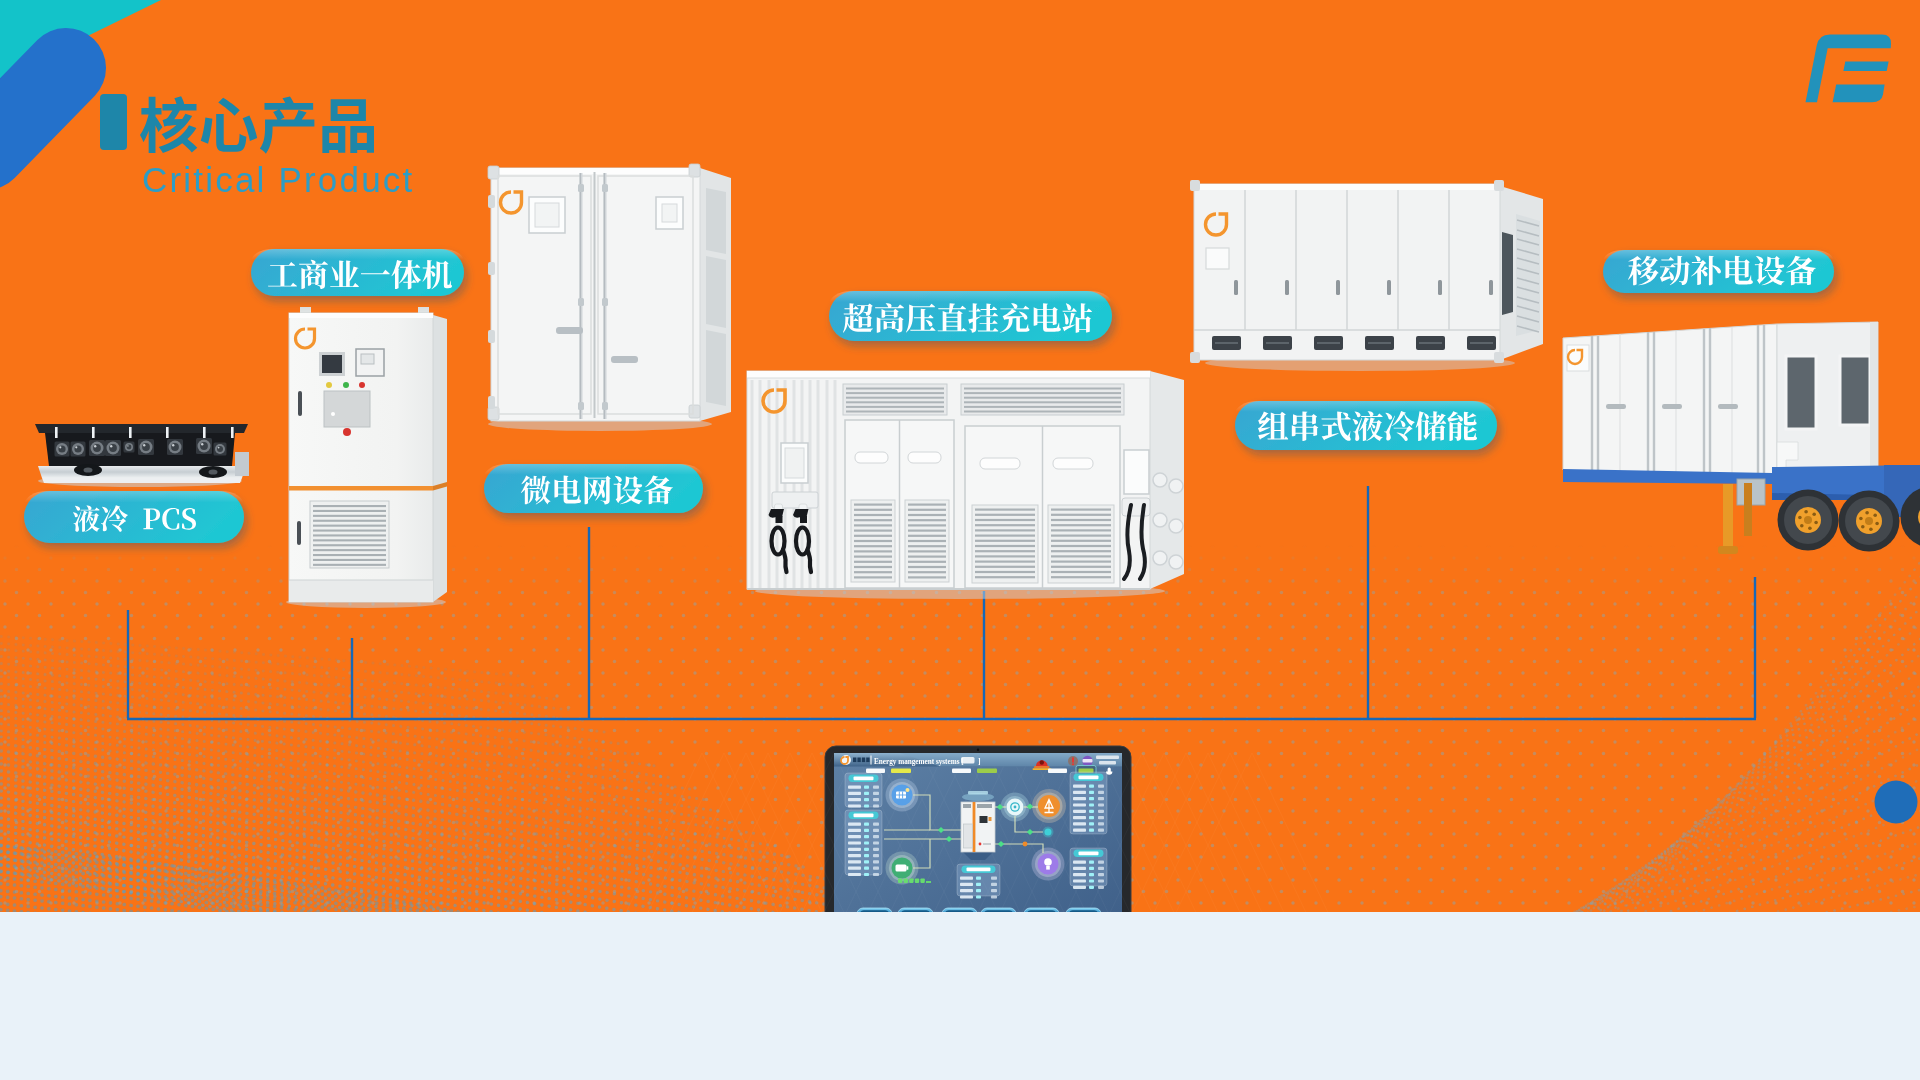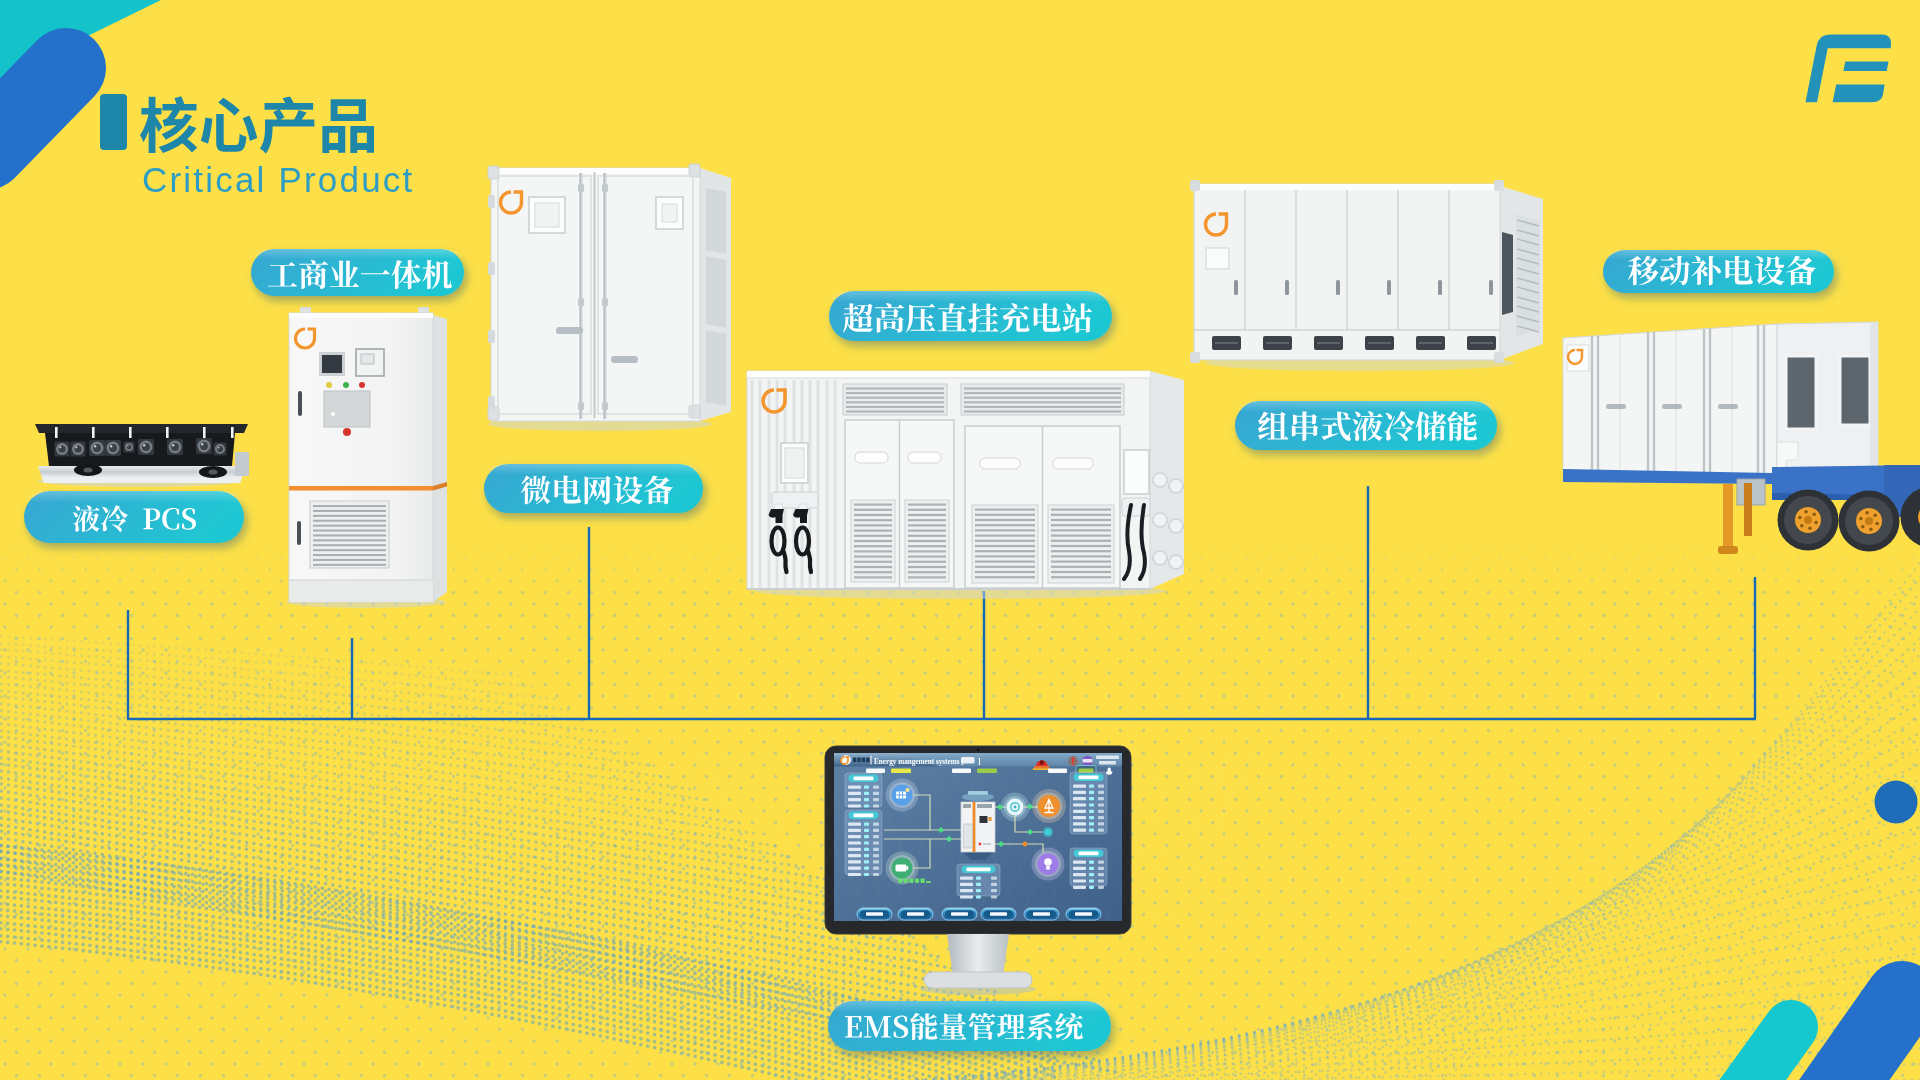--- a/index.html
+++ b/index.html
@@ -1,15 +1,15 @@
 <!DOCTYPE html>
 <html><head><meta charset="utf-8">
 <style>
 html,body{margin:0;padding:0;background:#e9f2f9;}
-#stage{position:relative;width:1920px;height:1080px;overflow:hidden;background:#fde047;font-family:"Liberation Sans",sans-serif;}
+#stage{position:relative;width:1920px;height:912px;overflow:hidden;background:#f97316;font-family:"Liberation Sans",sans-serif;}
 </style></head>
 <body>
 <div id="stage">
 <svg width="1920" height="1080" viewBox="0 0 1920 1080" style="position:absolute;left:0;top:0">
 <path d="M-6 636 Q 260 652 520 676" fill="none" stroke="#5fa3c9" stroke-width="3.0" stroke-linecap="round" stroke-dasharray="0.1 7.2" opacity="0.14"></path>
       <path d="M-6 643 Q 268 661 537 687" fill="none" stroke="#5fa3c9" stroke-width="3.0" stroke-linecap="round" stroke-dasharray="0.1 7.2" opacity="0.17"></path>
       <path d="M-6 649 Q 277 670 554 699" fill="none" stroke="#5fa3c9" stroke-width="3.0" stroke-linecap="round" stroke-dasharray="0.1 7.2" opacity="0.19"></path>
       <path d="M-6 656 Q 286 679 571 710" fill="none" stroke="#5fa3c9" stroke-width="3.0" stroke-linecap="round" stroke-dasharray="0.1 7.2" opacity="0.22"></path>
       <path d="M-6 663 Q 294 688 588 721" fill="none" stroke="#5fa3c9" stroke-width="3.0" stroke-linecap="round" stroke-dasharray="0.1 7.2" opacity="0.24"></path>
       <path d="M-6 670 Q 302 697 605 732" fill="none" stroke="#5fa3c9" stroke-width="3.0" stroke-linecap="round" stroke-dasharray="0.1 7.2" opacity="0.27"></path>

